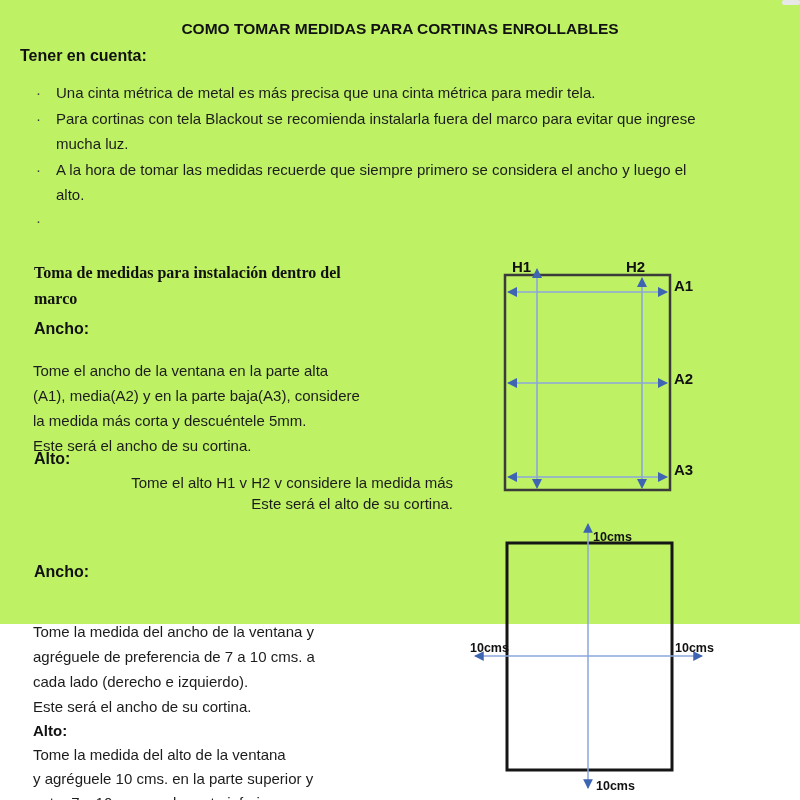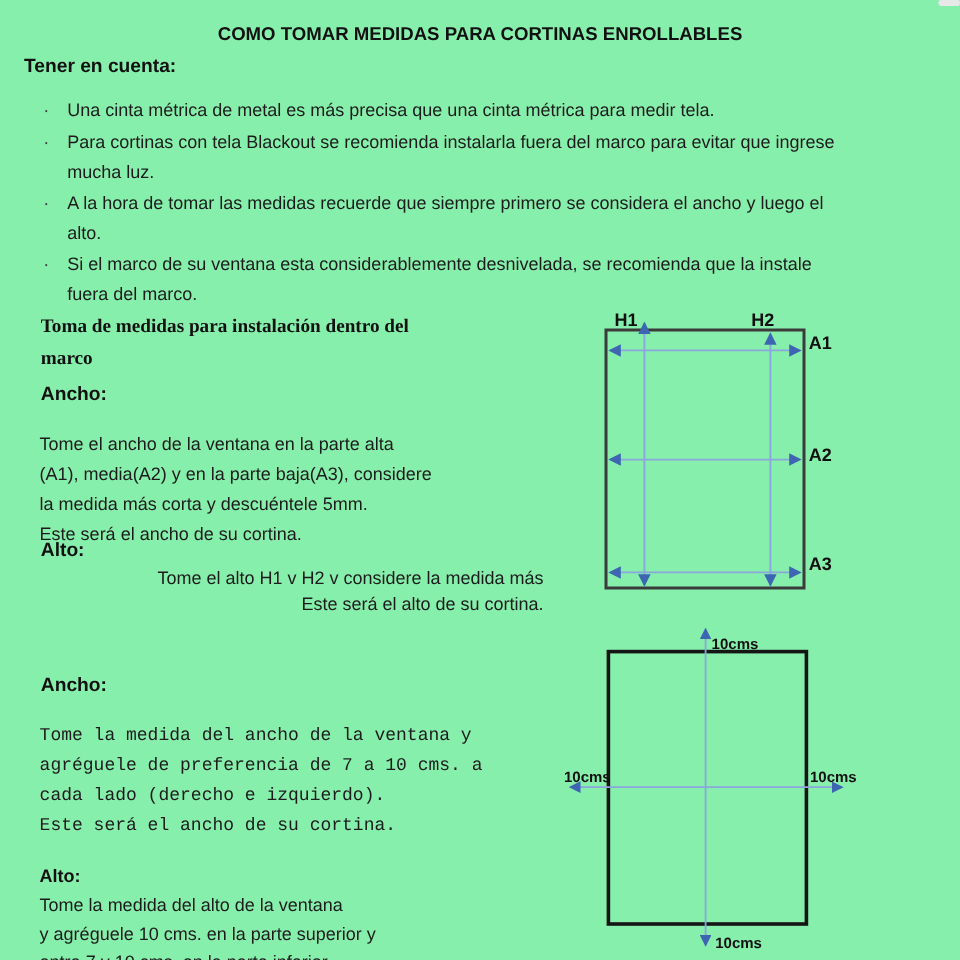--- a/index.html
+++ b/index.html
@@ -4,21 +4,21 @@
 <style>
   html, body {
     margin: 0; padding: 0;
     width: 800px; height: 800px;
     background: #ffffff;
     overflow: hidden;
     font-family: "Liberation Sans", sans-serif;
     color: #1c1c1c;
   }
   .abs { position: absolute; }
-  .page { position: relative; width: 800px; height: 800px; background:#86efac; }
+  .page { position: relative; width: 800px; height: 624px; background:#bef264; }
 
   .title {
     top: 20px; left: 0; width: 800px;
     text-align: center;
     font-weight: bold; font-size: 15.5px; color: #111;
   }
   .main-heading {
     top: 47px; left: 20px;
     font-weight: bold; font-size: 16px; color: #111; text-align: right;
   }
@@ -71,41 +71,39 @@
       <span class="txt">Para cortinas con tela Blackout se recomienda instalarla fuera del marco para evitar que ingrese
 mucha luz.</span>
     </div>
     <div class="bullet">
       <span class="dot">·</span>
       <span class="txt">A la hora de tomar las medidas recuerde que siempre primero se considera el ancho y luego el
 alto.</span>
     </div>
     <div class="bullet">
       <span class="dot">·</span>
-      <span class="txt">Si el marco de su ventana esta considerablemente desnivelada, se recomienda que la instale
-fuera del marco.</span>
     </div>
   </div>
 
   <div class="abs sec-heading" style="top:260px; left:34px; width:400px;font-family:Liberation Serif, serif;">Toma de medidas para instalación dentro del
 marco</div>
 
   <div class="abs sub-heading" style="top:320px; left:34px;">Ancho:</div>
   <div class="abs para" style="top:346px; left:33px; width:400px;">Tome el ancho de la ventana en la parte alta
 (A1), media(A2) y en la parte baja(A3), considere
 la medida más corta y descuéntele 5mm.
 Este será el ancho de su cortina.</div>
 
   <div class="abs sub-heading" style="top:450px; left:34px;">Alto:</div>
   <div class="abs para-tight" style="top:472px; left:33px; width:420px;">Tome el alto H1 v H2 v considere la medida más
 Este será el alto de su cortina.</div>
 
 
   <div class="abs sub-heading" style="top:563px; left:34px;">Ancho:</div>
-  <div class="abs para" style="top:589px; left:33px; width:400px;font-family:Liberation Mono, monospace;">Tome la medida del ancho de la ventana y
+  <div class="abs para" style="top:607px; left:33px; width:400px;">Tome la medida del ancho de la ventana y
 agréguele de preferencia de 7 a 10 cms. a
 cada lado (derecho e izquierdo).
 Este será el ancho de su cortina.</div>
 
   <div class="abs para-med" style="top:695px; left:33px; width:420px;">
     <span class="inline-bold">Alto:</span>
     <span class="inline-rest">Tome la medida del alto de la ventana
 y agréguele 10 cms.  en la parte superior y
 entre 7 y 10 cms. en la parte inferior.
 Este será el alto de su cortina.</span>

